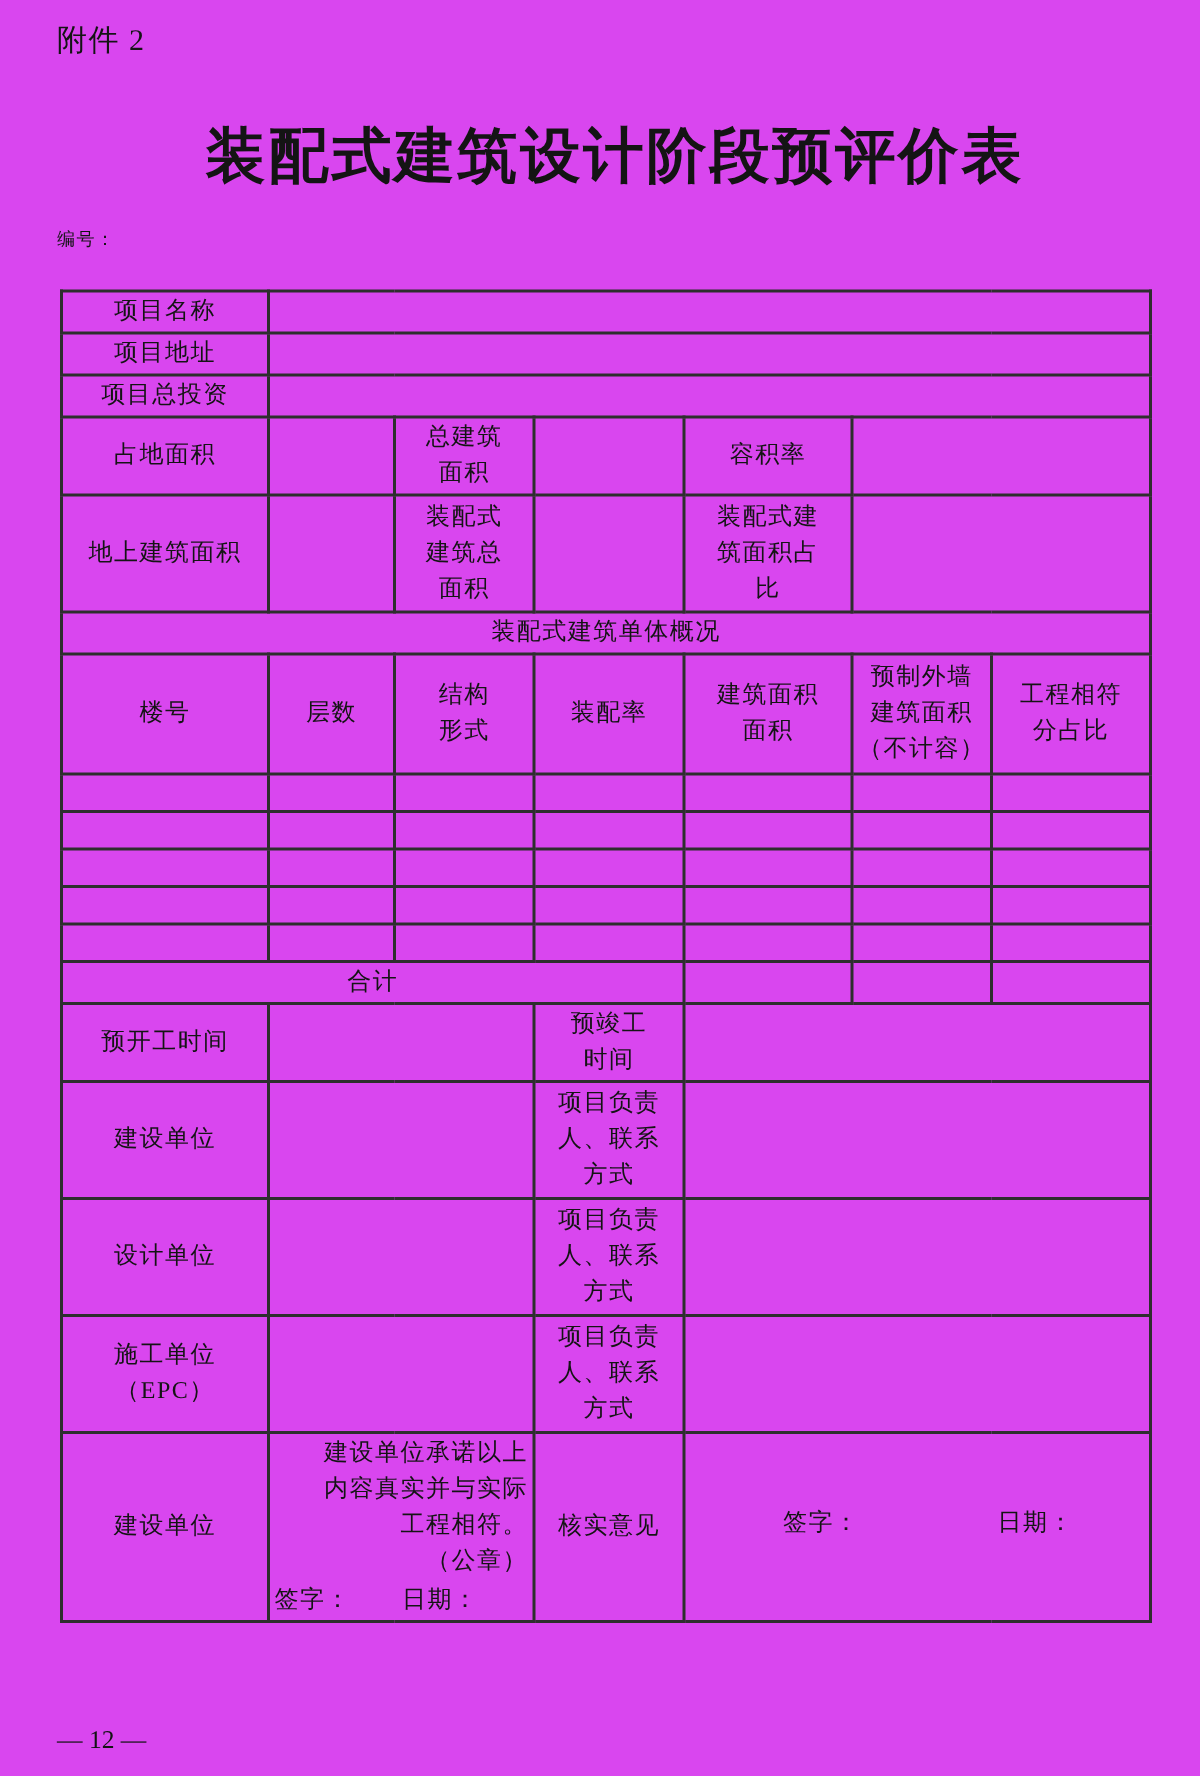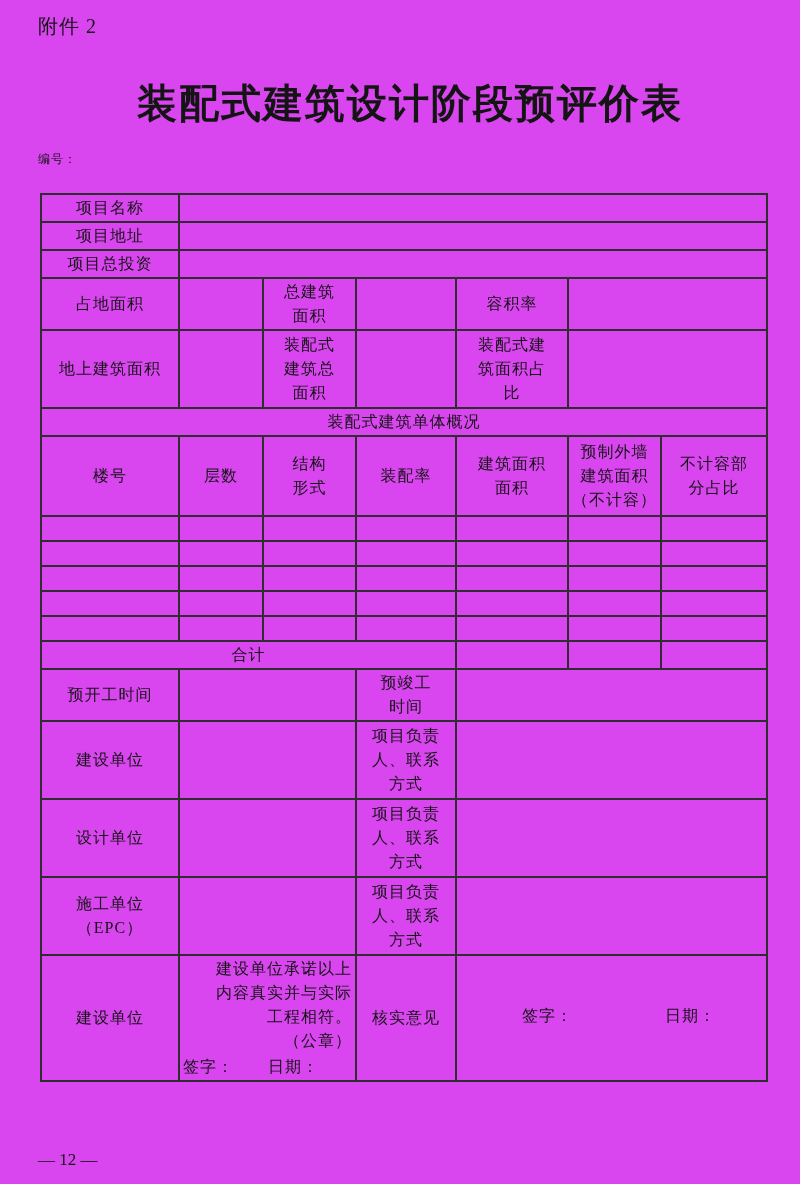--- a/index.html
+++ b/index.html
@@ -107,21 +107,21 @@
       <td>楼号</td>
       <td>层数</td>
       <td class="preline">结构
 形式</td>
       <td>装配率</td>
       <td class="preline">建筑面积
 面积</td>
       <td class="preline">预制外墙
 建筑面积
 （不计容）</td>
-      <td class="preline">不计容部
+      <td class="preline">工程相符
 分占比</td>
     </tr>
 
     <tr style="height:25px">
       <td></td>
           <td></td>
       <td></td>
           <td></td>
       <td></td>
           <td></td>

